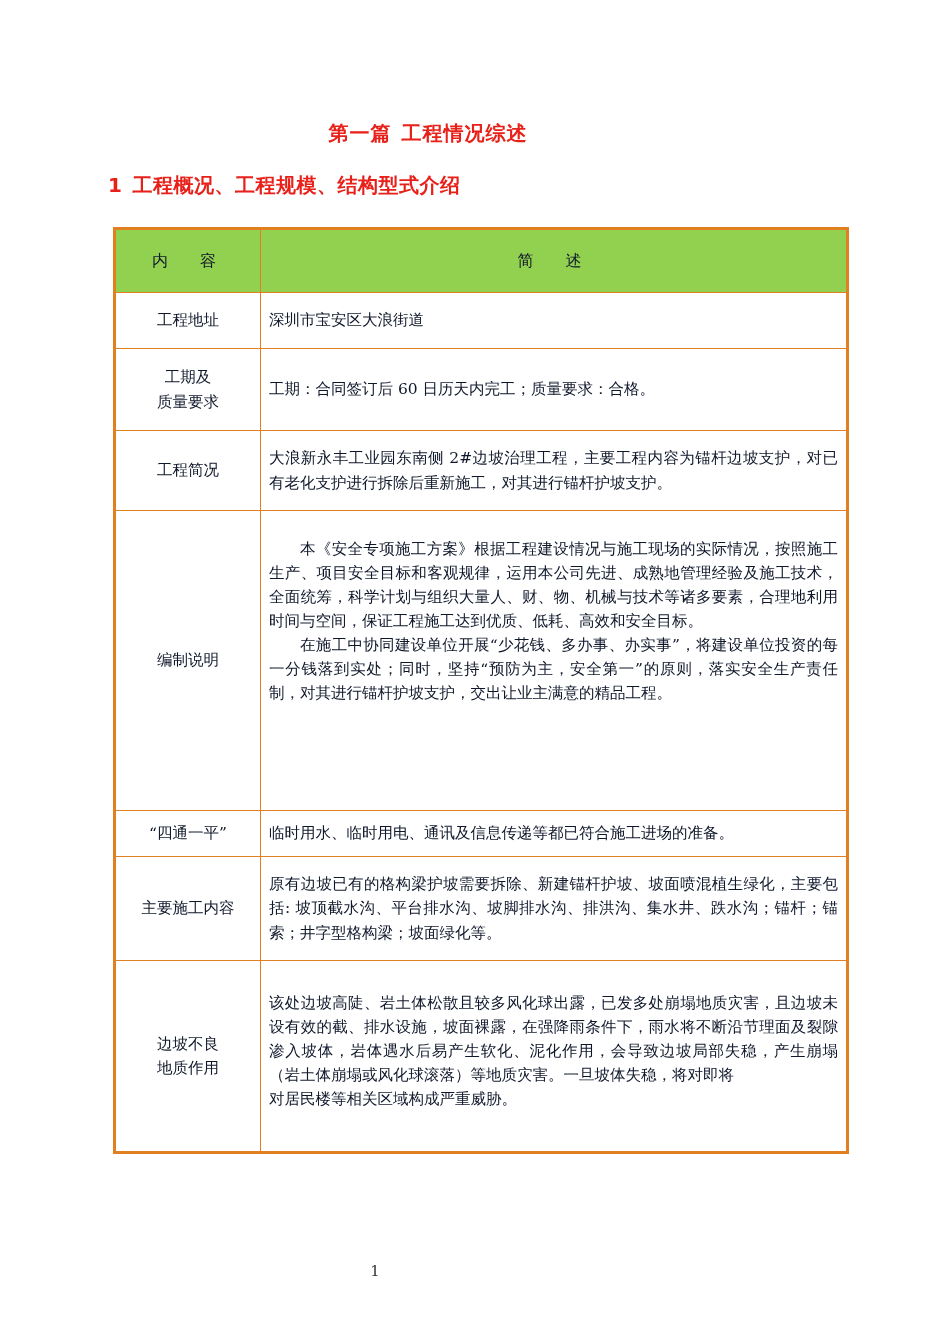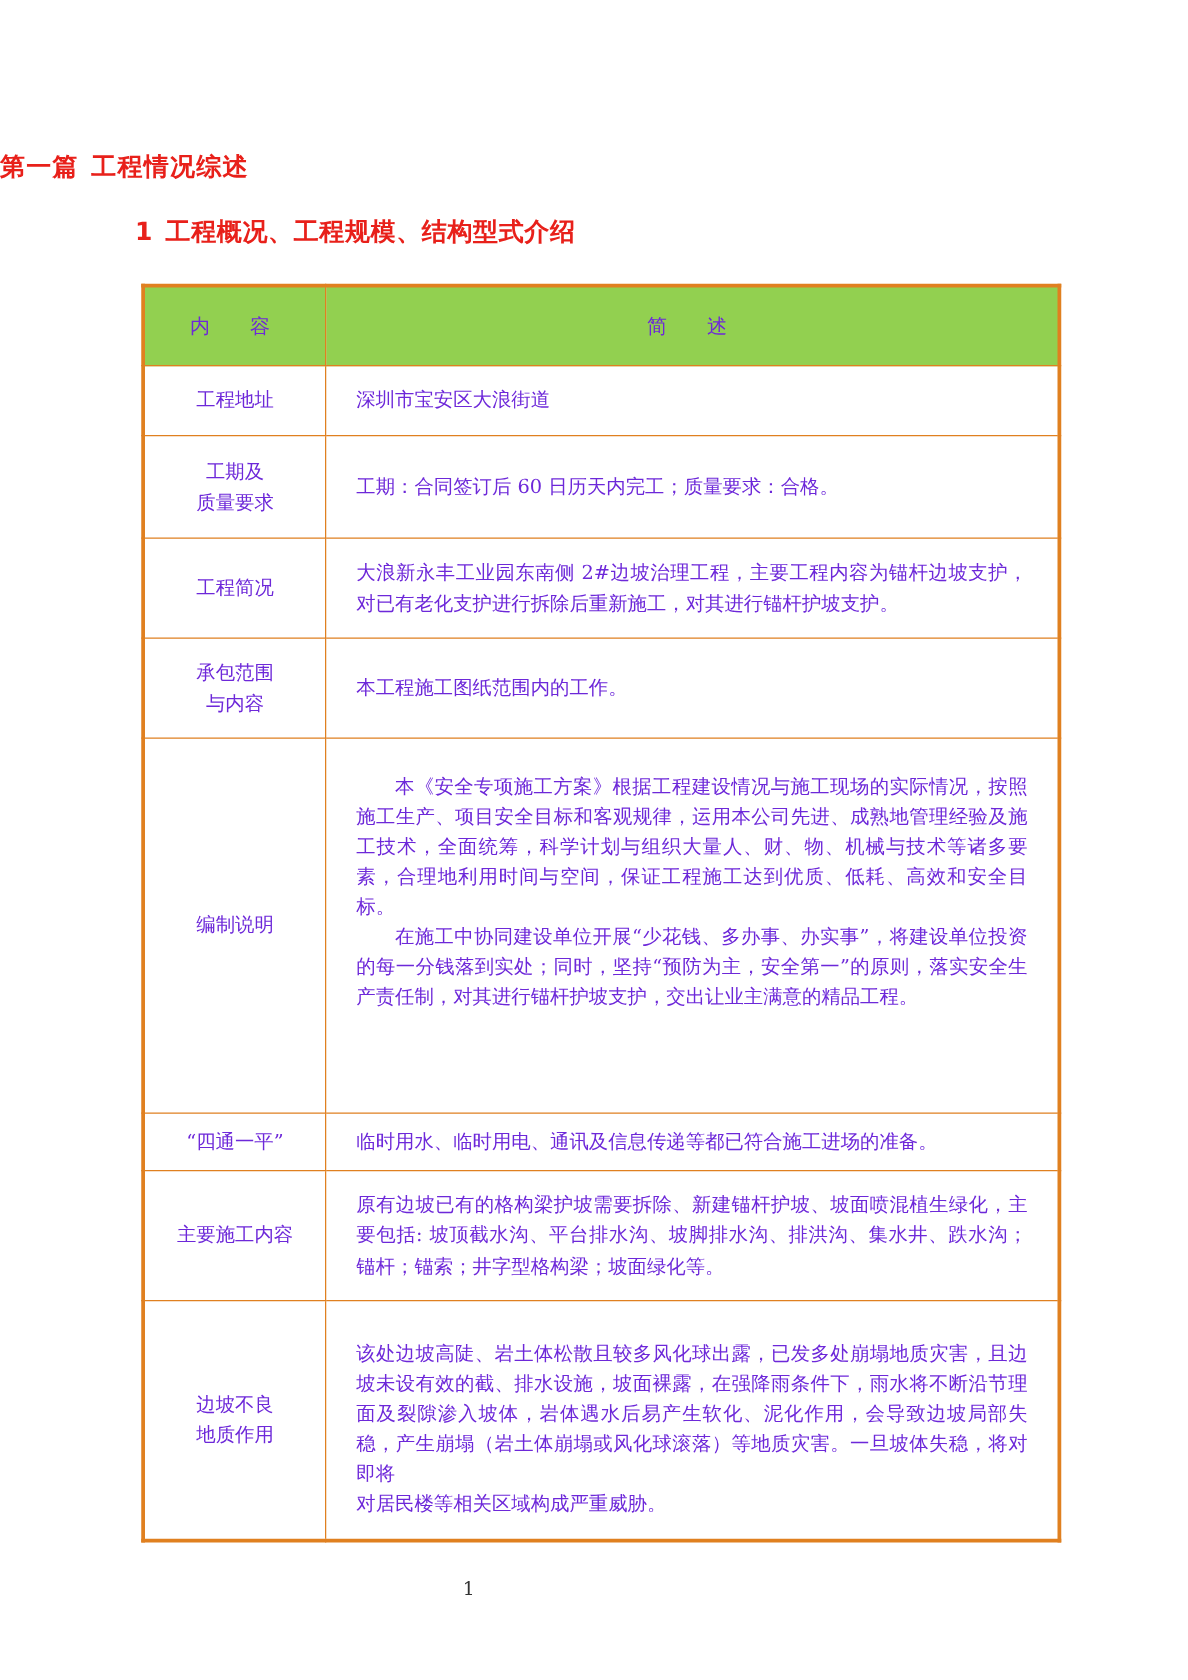--- a/index.html
+++ b/index.html
@@ -21,20 +21,21 @@
     background: #ffffff;
     box-sizing: border-box;
   }
 
   
   .h-part {
     position: absolute;
     top: 120px;
     left: 0;
     width: 856px;
+    text-align: center;
     color: #E8201A;
     font-weight: bold;
     font-size: 20px;
     letter-spacing: 1px;
     font-family: "DejaVu Sans", "Liberation Sans", sans-serif;
   }
   .h-part .gap { display: inline-block; width: 10px; }
 
   .h-section {
     position: absolute;
@@ -59,22 +60,22 @@
   table.spec {
     border-collapse: collapse;
     width: 736px;
     table-layout: fixed;
   }
   table.spec td {
     border: 1px solid #E08020;
     vertical-align: middle;
     font-size: 15.5px;
     line-height: 1.55;
-    color: #6d28d9;
-    padding: 6px 24px;
+    color: #0f172a;
+    padding: 6px 8px;
     box-sizing: border-box;
   }
   table.spec tr.hdr td {
     background: #92D050;
     text-align: center;
     height: 64px;
     font-size: 16px;
     border-top: 2px solid #8a7a12;
   }
   .col-label { width: 146px; }
@@ -168,27 +169,20 @@
           </td>
         </tr>
 
         <tr class="r-overview">
           <td class="label-cell">工程简况</td>
           <td class="body-cell">
             <p>大浪新永丰工业园东南侧 2#边坡治理工程，主要工程内容为锚杆边坡支护，对已有老化支护进行拆除后重新施工，对其进行锚杆护坡支护。</p>
           </td>
         </tr>
 
-        <tr class="r-scope">
-          <td class="label-cell">承包范围
-与内容</td>
-          <td class="body-cell">
-            <p>本工程施工图纸范围内的工作。</p>
-          </td>
-        </tr>
 
         <tr class="r-compile">
           <td class="label-cell">编制说明</td>
           <td class="body-cell">
             <p class="indent">本《安全专项施工方案》根据工程建设情况与施工现场的实际情况，按照施工生产、项目安全目标和客观规律，运用本公司先进、成熟地管理经验及施工技术，全面统筹，科学计划与组织大量人、财、物、机械与技术等诸多要素，合理地利用时间与空间，保证工程施工达到优质、低耗、高效和安全目标。</p>
             <p class="indent">在施工中协同建设单位开展“少花钱、多办事、办实事”，将建设单位投资的每一分钱落到实处；同时，坚持“预防为主，安全第一”的原则，落实安全生产责任制，对其进行锚杆护坡支护，交出让业主满意的精品工程。</p>
           </td>
         </tr>
 
         <tr class="r-four">

